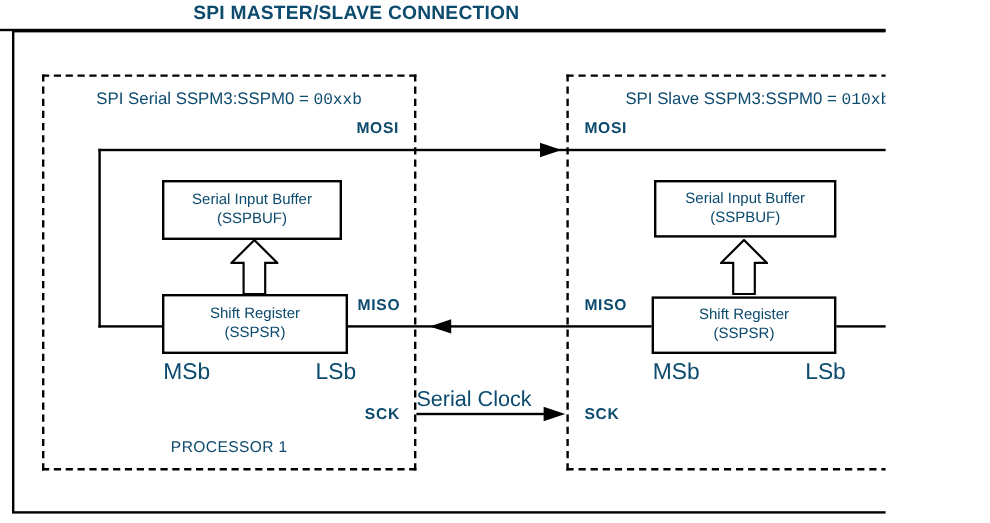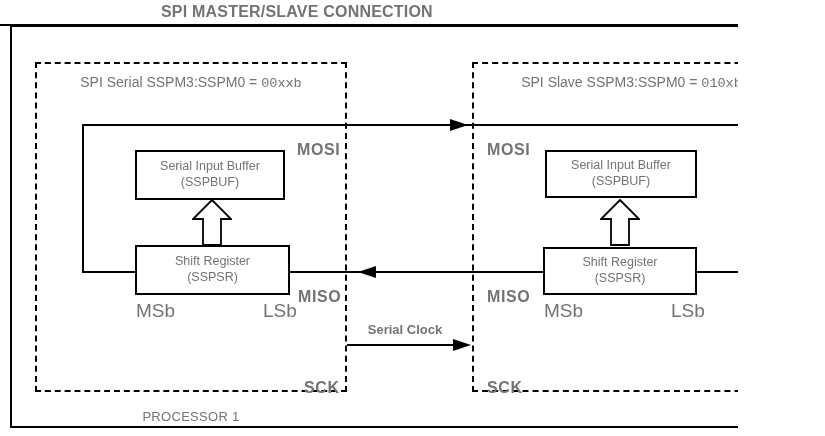--- a/index.html
+++ b/index.html
@@ -1,44 +1,44 @@
 <!DOCTYPE html>
 <html><head>
 <meta charset="utf-8">
 <style>
   html,body{margin:0;padding:0;background:#ffffff;}
   .stage{
     position:relative;
     width:738px;height:436px;
     background:#ffffff;
     font-family:"Liberation Sans","DejaVu Sans",sans-serif;
-    color:#737373;
+    color:#0c4a6e;
     overflow:hidden;
   }
   .abs{position:absolute;}
   .title{
     font-size:16px;font-weight:bold;letter-spacing:.2px;
     white-space:nowrap;
   }
   .rule{background:#000;}
   .outer-box{border:2px solid #000;box-sizing:border-box;}
   .dashed-box{border:2px dashed #000;box-sizing:border-box;}
   .solid-box{
     border:2px solid #000;box-sizing:border-box;
     display:flex;flex-direction:column;align-items:center;justify-content:center;
     font-size:12.5px;line-height:1.25;text-align:center;
     background:#fff;
   }
   .hdr{font-size:14px;text-align:center;white-space:nowrap;}
   .hdr .mono{font-family:"Liberation Mono","DejaVu Sans Mono",monospace;font-size:13.5px;margin-top:48px;}
   .line-h{background:#000;height:2px;}
   .line-v{background:#000;width:2px;}
-  .pin{font-size:16px;font-weight:bold;letter-spacing:.6px;white-space:nowrap;margin-top:42px;}
+  .pin{font-size:13px;font-weight:bold;letter-spacing:.6px;white-space:nowrap;}
   .small-lbl{font-size:19px;white-space:nowrap;}
-  .center-lbl{font-size:13px;text-align:center;white-space:nowrap;font-weight:bold;}
+  .center-lbl{font-size:18px;white-space:nowrap;}
   .proc{font-size:13px;text-align:center;letter-spacing:.3px;}
   .arr-right{
     width:0;height:0;
     border-left:18px solid #000;
     border-top:6px solid transparent;
     border-bottom:6px solid transparent;
   }
   .arr-left{
     width:0;height:0;
     border-right:18px solid #000;
@@ -117,15 +117,15 @@
 
   <div class="abs pin" style="left:297px;top:99px;">MOSI</div>
   <div class="abs pin" style="left:487px;top:99px;">MOSI</div>
   <div class="abs pin" style="left:298px;top:246px;">MISO</div>
   <div class="abs pin" style="left:487px;top:246px;">MISO</div>
   <div class="abs pin" style="left:304px;top:337px;">SCK</div>
   <div class="abs pin" style="left:487px;top:337px;">SCK</div>
 
   <div class="abs center-lbl" style="left:347px;top:322px;width:116px;">Serial Clock</div>
 
-  <div class="abs proc" style="left:35px;top:365px;width:312px;margin-top:44px;">PROCESSOR 1</div>
+  <div class="abs proc" style="left:35px;top:365px;width:312px;">PROCESSOR 1</div>
 
 </div>
 
 </body></html>

